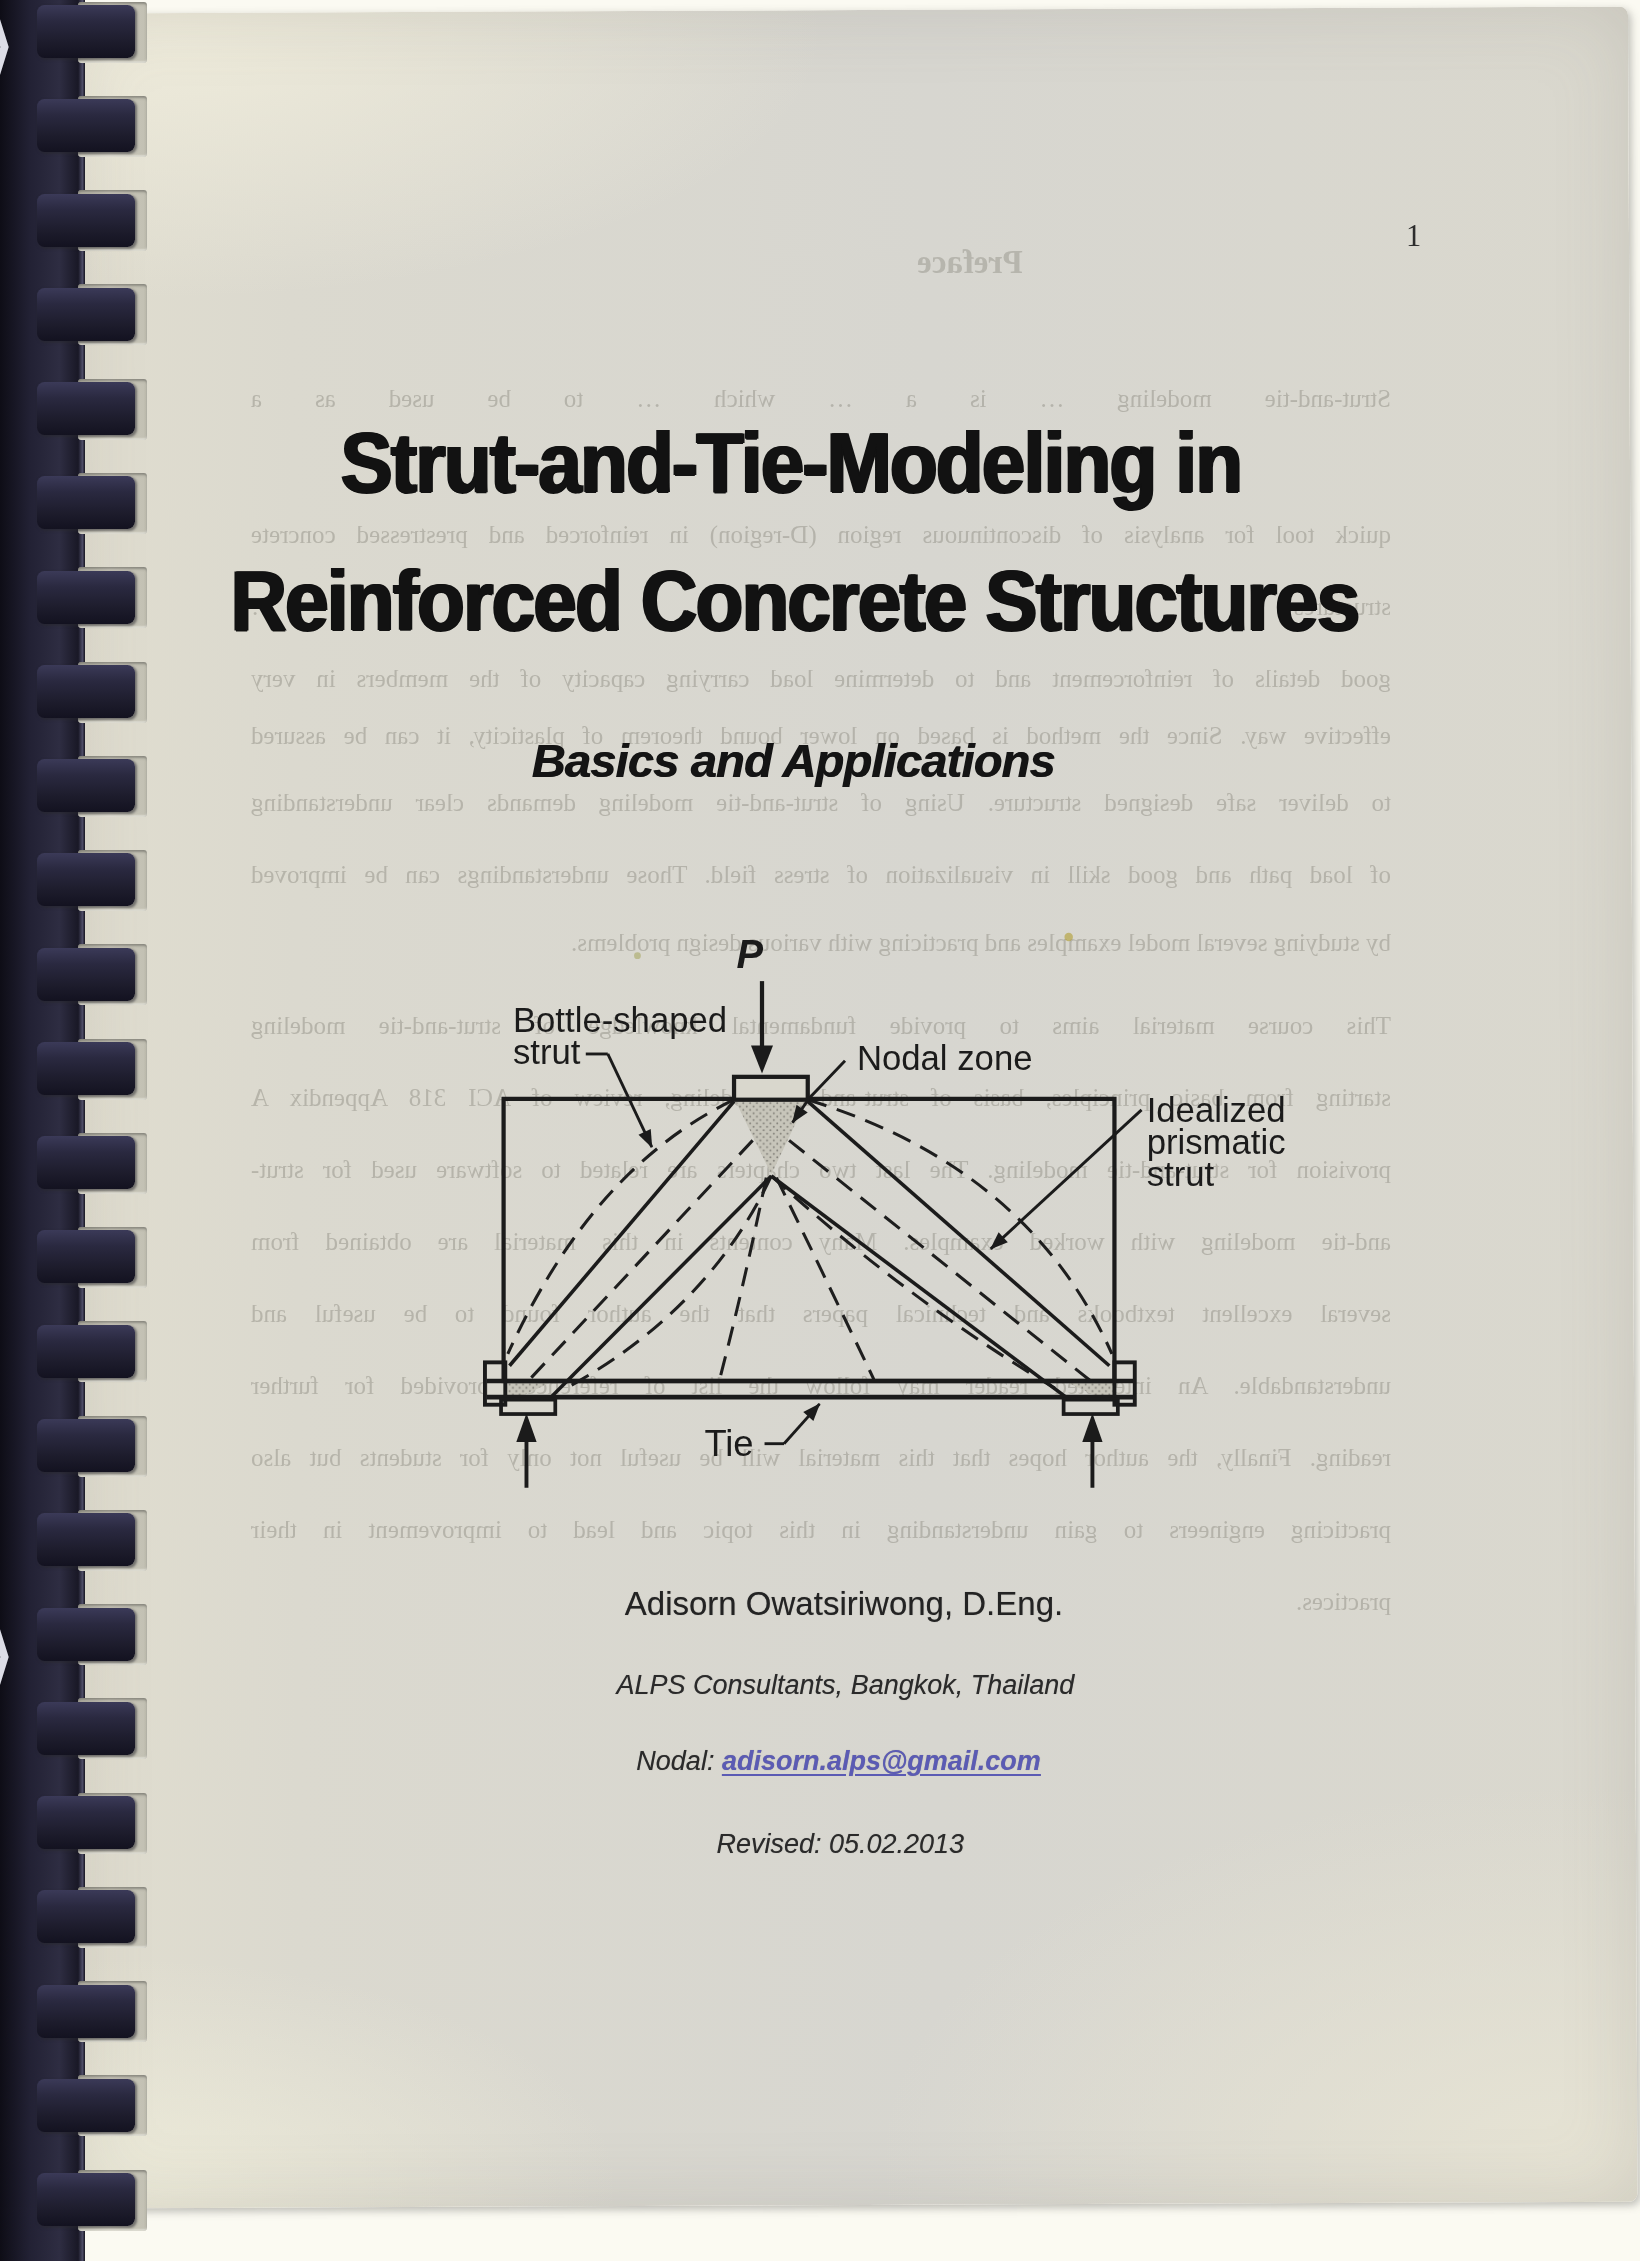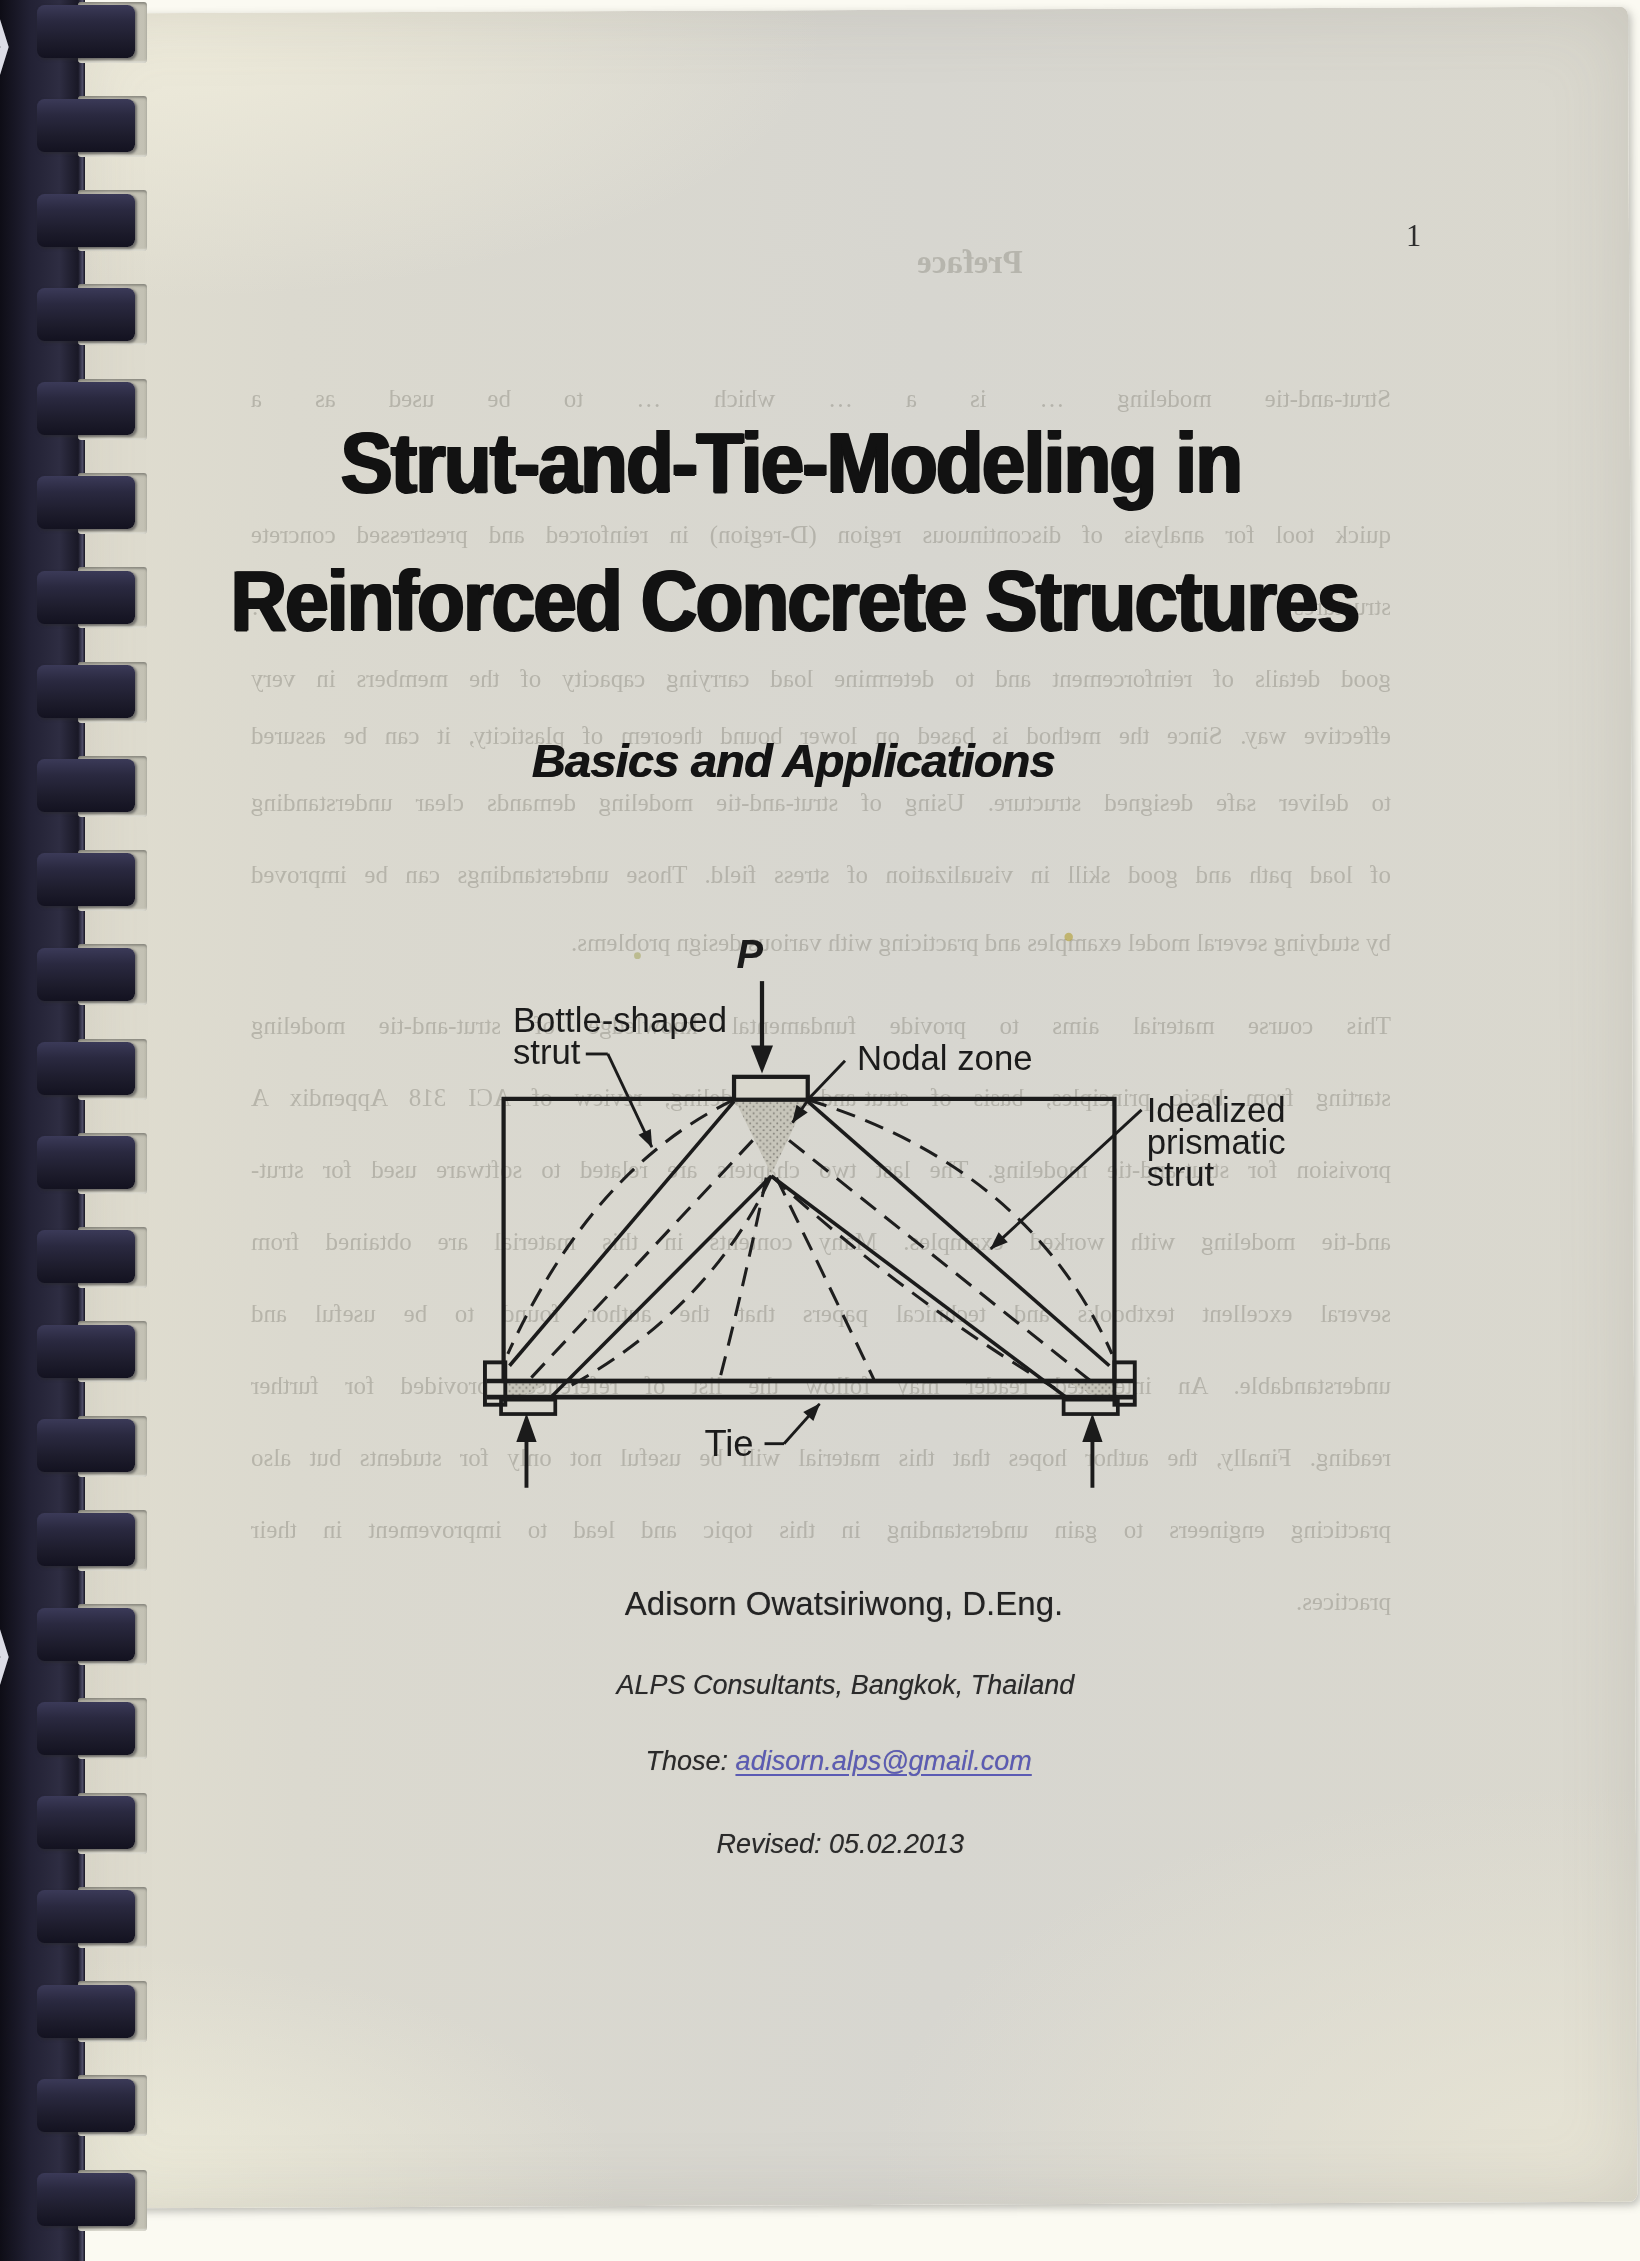--- a/index.html
+++ b/index.html
@@ -30,21 +30,21 @@
   .pagenum{position:absolute;left:1406px;top:219px;font-family:"Liberation Serif","DejaVu Serif",serif;
     font-size:30.5px;color:#2d2d2d;}
   .title{font-weight:bold;letter-spacing:-1.7px;font-size:78px;color:#121212;
     text-shadow:1.4px 0 currentColor,-1.4px 0 currentColor,0 0.8px currentColor;}
   .title>span{display:inline-block;transform:scaleY(1.10);}
   .subtitle{font-weight:bold;font-style:italic;font-size:47px;color:#141414;letter-spacing:-0.8px;
     text-shadow:0.8px 0 currentColor;}
   .author{font-size:33px;color:#232323;text-shadow:0 0 0.8px rgba(30,30,30,.45);}
   .affil,.emailline,.revised{font-style:italic;font-size:27px;color:#2a2a2a;
     text-shadow:0 0 0.8px rgba(40,40,40,.4);}
-  .emailline a{color:var(--email_link,#5b5bb4);text-decoration:underline;text-underline-offset:4.2px;}
+  .emailline a{color:var(--email_link,#5b5bb4);text-decoration:underline;text-underline-offset:4.2px;font-weight:bold;}
   
   .bleed{position:absolute;left:251px;width:1140px;transform:scaleX(-1);
     font-family:"Liberation Serif","DejaVu Serif",serif;font-size:25px;
     color:var(--bleed_ink,#8b897f);opacity:.45;filter:blur(0.5px);
     text-align:justify;text-align-last:justify;white-space:nowrap;}
   .bleed.bl-last{text-align-last:left;white-space:nowrap;}
   .bleed-head{position:absolute;left:864px;top:244px;width:212px;transform:scaleX(-1);
     font-family:"Liberation Serif","DejaVu Serif",serif;font-weight:bold;font-size:33px;
     color:var(--bleed_ink,#8b897f);opacity:.42;filter:blur(0.6px);text-align:center;}
   
@@ -168,21 +168,21 @@
     <text x="1354" y="1400" font-size="41">strut</text>
     <text x="832" y="1719" font-size="43">Tie</text>
 
     <circle cx="1262" cy="1106" r="5" fill="#b3a23c" opacity=".65"></circle>
     <circle cx="753" cy="1128" r="4" fill="#9fa04f" opacity=".5"></circle>
   </svg>
 
   <div class="center-line author" style="top:1585px;margin-left:24px;">Adisorn Owatsiriwong, D.Eng.</div>
   <div class="center-line affil" style="top:1670px;margin-left:25.4px;">ALPS Consultants, Bangkok, Thailand</div>
   <div class="center-line emailline" style="top:1746px;margin-left:18.6px;">
-    <span>Those:</span>
+    <span>Nodal:</span>
     <a href="#">adisorn.alps@gmail.com</a>
   </div>
   <div class="center-line revised" style="top:1829px;margin-left:20.3px;">Revised: 05.02.2013</div>
 
   <div class="spine"></div>
   <div id="binding">
       <div class="slot" style="top: 1.7px;"></div>
       <div class="finger" style="top: 5.1px;"></div>
       <div class="slot" style="top: 96px;"></div>
       <div class="finger" style="top: 99px;"></div>

